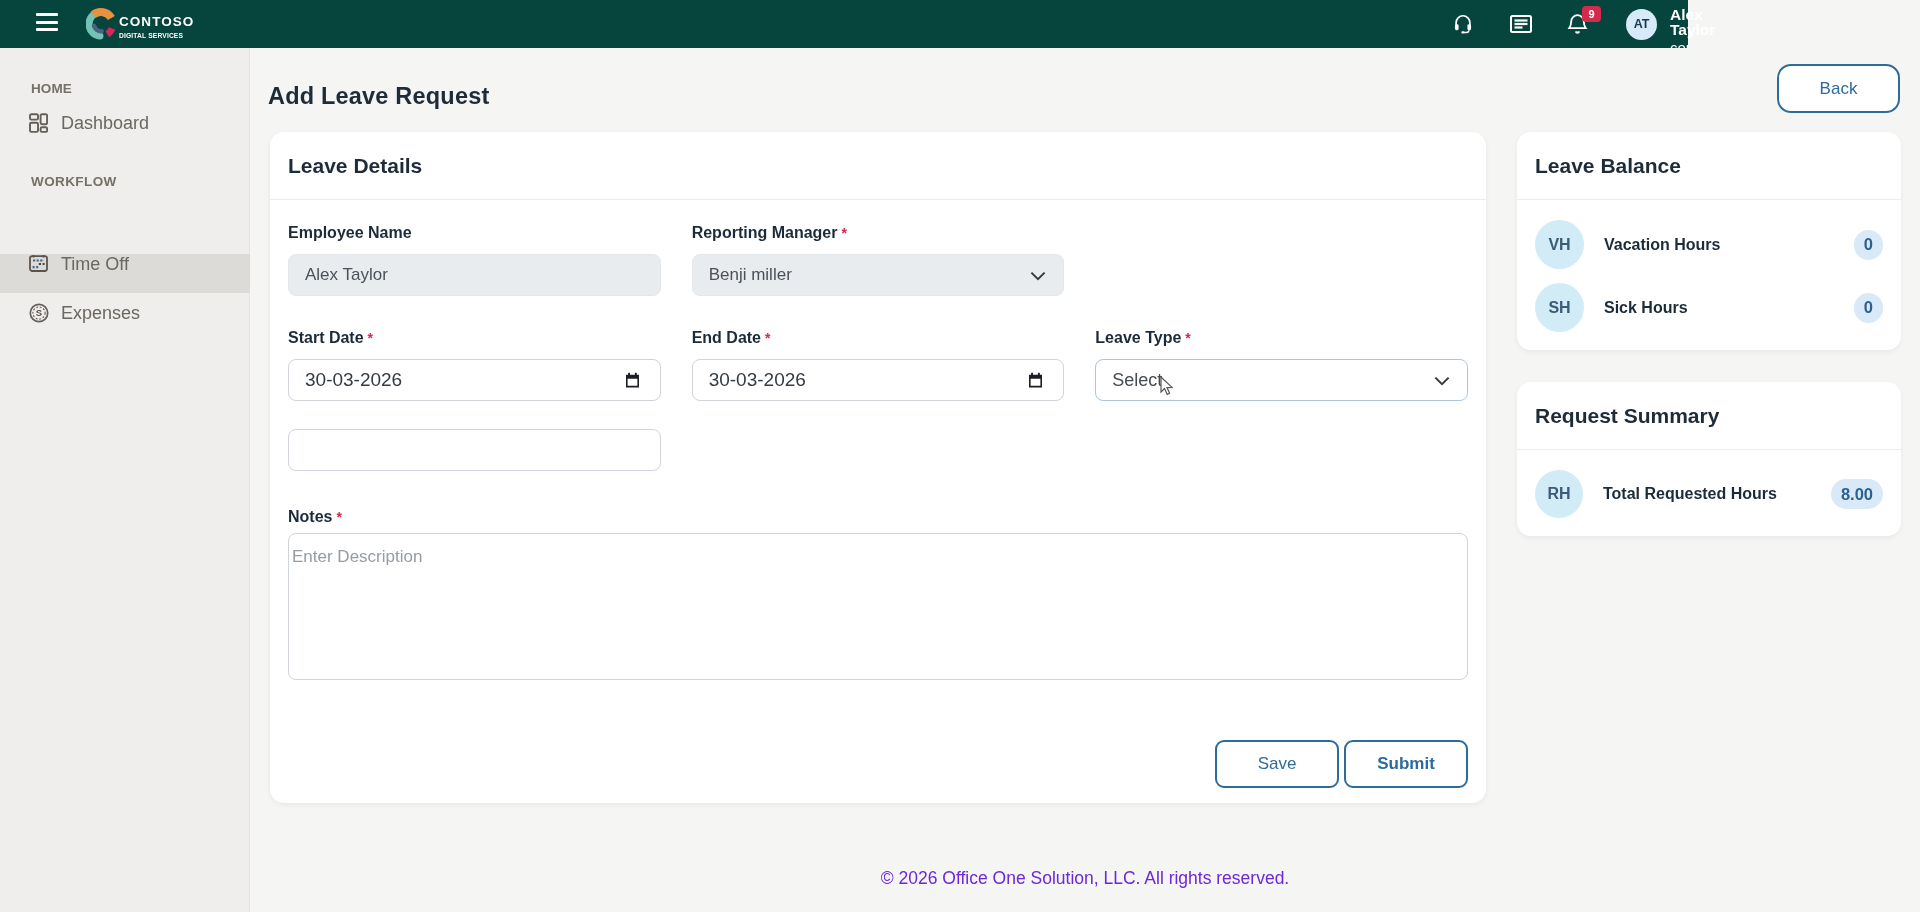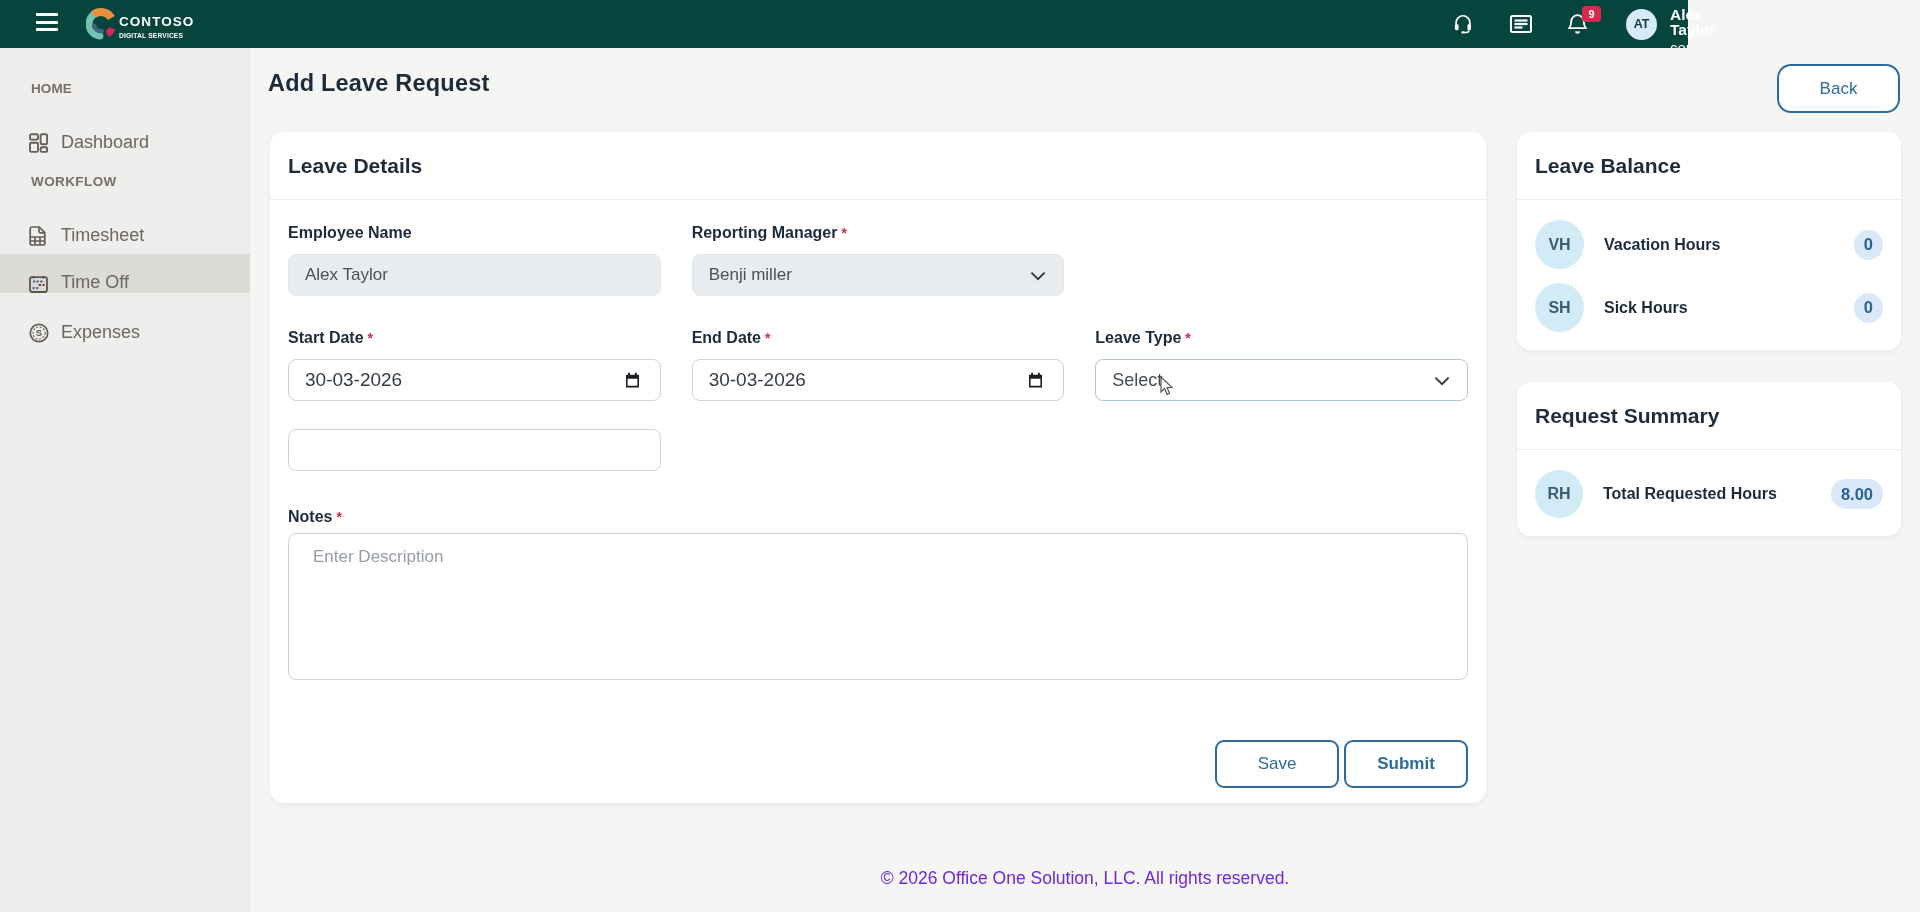--- a/index.html
+++ b/index.html
@@ -14,44 +14,44 @@
   .logo-text .l2 { font-size:6.7px; font-weight:bold; letter-spacing:0.15px; line-height:7px; margin-top:4px; }
   .tb-icon { position:absolute; top:0; }
   .badge9 { position:absolute; left:1582px; top:6px; width:19px; height:16px; background:#d32a4e; border-radius:4px; color:#fff; font-size:11px; font-weight:bold; text-align:center; line-height:16px; z-index:11; }
   .avatar { position:absolute; left:1626px; top:8.5px; width:31px; height:31px; border-radius:50%; background:#d6eaf8; color:#16384f; font-size:12.5px; font-weight:bold; display:flex; align-items:center; justify-content:center; }
   .who { position:absolute; left:1670px; top:7px; color:#fff; }
   .who .n { font-size:15.5px; font-weight:bold; line-height:15px; }
   .who .r { font-size:15px; line-height:15px; margin-top:3px; color:#f2f5f5; }
   
   .sidebar { position:absolute; left:0; top:48px; width:250px; height:864px; background:#efeeec; border-right:1px solid #e4e3e0; }
   .sec { position:absolute; left:31px; font-size:13.5px; font-weight:bold; color:#767167; letter-spacing:.4px; }
-  .nav-item { position:absolute; left:0; width:250px; height:40px; display:flex; align-items:flex-end; color:#6b6761; font-size:18px; }
+  .nav-item { position:absolute; left:0; width:250px; height:40px; display:flex; align-items:flex-start; color:#6b6761; font-size:18px; }
   .nav-item svg { position:absolute; left:29px; }
   .nav-item span { margin-left:61px; }
   .nav-item.sel { background:#dcdbd8; }
   
   .content { position:absolute; left:250px; top:48px; width:1670px; height:864px; }
-  h1 { position:absolute; left:18px; top:22px; font-size:23.5px; color:#1e2c3a; letter-spacing:.2px; }
+  h1 { position:absolute; left:18px; top:35px; font-size:23.5px; color:#1e2c3a; letter-spacing:.2px; }
   .btn { border:2px solid #2d6b9a; background:#fff; color:#2d6b9a; border-radius:14px; font-size:17px; font-family:inherit; font-weight:400; }
   .back { position:absolute; left:1527px; top:16px; width:123px; height:49px; }
   .card { position:absolute; background:#fff; border-radius:14px; box-shadow:0 2px 5px rgba(30,40,50,.06); }
   .card-head { height:68px; border-bottom:1px solid #ededed; padding:0 18px; display:flex; align-items:center; }
   .card-head h2 { font-size:21px; color:#1e2c3a; font-weight:bold; }
   .main-card { left:20px; top:84px; width:1216px; height:671px; }
   .main-body { padding:23px 18px 0 18px; }
   .grid { display:grid; grid-template-columns:1fr 1fr 1fr; column-gap:31px; }
   label { display:block; font-size:16px; font-weight:bold; color:#1c2b3a; line-height:19px; height:19px; margin-bottom:12px; }
   label b { color:#d4284b; font-weight:bold; margin-left:4px; font-size:14px; }
   .ctl { height:42px; border-radius:8px; border:1px solid #ced4da; background:#fff; width:100%; display:flex; align-items:center; padding:0 16px; font-size:17px; color:#3e464d; position:relative; }
   .ctl.date { font-size:19px; color:#333c44; }
   .ctl.dis { background:#e9ecef; border-color:#e3e7ea; color:#4b5158; }
   .ctl .chev { position:absolute; right:15px; top:11px; }
   .ctl .cal { position:absolute; right:20px; top:12px; }
   .f-row { margin-bottom:30px; }
-  textarea { width:1180px; height:147px; border:1px solid #ced4da; border-radius:8px; resize:none; font-family:inherit; font-size:17px; color:#333; padding:13px 24px; }
+  textarea { width:1180px; height:147px; border:1px solid #ced4da; border-radius:8px; resize:none; font-family:inherit; font-size:17px; color:#333; padding:13px 3px; }
   textarea::placeholder { color:#959ca3; }
   .btn-row { position:absolute; right:18px; top:608px; }
   .btn-row .btn { width:124px; height:48px; border-radius:9px; }
   .btn-row .btn + .btn { margin-left:5px;font-weight:bold; }
   .right-col { position:absolute; left:1267px; top:84px; width:384px; }
   .rc-card { position:relative; background:#fff; border-radius:14px; box-shadow:0 2px 5px rgba(30,40,50,.06); }
   .row-item { display:flex; align-items:center; padding:0 18px; }
   .circ { width:49px; height:49px; border-radius:50%; background:#d2ecf7; color:#3c5a74; font-size:16px; font-weight:bold; display:flex; align-items:center; justify-content:center; flex:none; }
   .row-item .lbl { margin-left:20px; font-size:16px; font-weight:bold; color:#1c2b3a; flex:1; }
   .pill { background:#d9e9f7; color:#2c6292; border-radius:15px; min-width:28px; height:30px; font-size:16.5px; font-weight:bold; display:flex; align-items:center; justify-content:center; padding:0 10px; flex:none; }
@@ -109,28 +109,20 @@
   <div class="nav-item" style="top:65px;">
     <svg width="19" height="20" viewBox="0 0 19 20" fill="none" stroke="#635f59" stroke-width="1.9">
       <rect x="1" y="1.2" width="8" height="5.4" rx="1.4"></rect>
       <rect x="1" y="9.7" width="8" height="9.2" rx="1.4"></rect>
       <rect x="11.6" y="1.2" width="6.5" height="10" rx="1.4"></rect>
       <rect x="11.6" y="14.3" width="6.5" height="4.6" rx="1.4"></rect>
     </svg>
     <span>Dashboard</span>
   </div>
   <div class="sec" style="top:126px;">WORKFLOW</div>
-  <div class="nav-item" style="top:158px;">
-    <svg width="17" height="20" viewBox="0 0 17 20" fill="none" stroke="#635f59" stroke-width="1.7">
-      <path d="M1.2 2.8 a1.8 1.8 0 0 1 1.8-1.8 h7.2 l5.6 5.6 v10.6 a1.8 1.8 0 0 1-1.8 1.8 h-11 a1.8 1.8 0 0 1-1.8-1.8 z"></path>
-      <path d="M10 1.3 v3.9 a1.6 1.6 0 0 0 1.6 1.6 h4"></path>
-      <path d="M1.4 11 h14.3 M1.4 15 h14.3 M6 11 v7.8 M11 11 v7.8"></path>
-    </svg>
-    <span>Timesheet</span>
-  </div>
   <div class="nav-item sel" style="top:206px; height:39px;">
     <svg width="19" height="18" viewBox="0 0 19 18" fill="none" stroke="#5a544c" stroke-width="1.8">
       <rect x="1" y="2.2" width="17" height="14.8" rx="2.2"></rect>
       <path d="M4.6 1 v2.4 M14.4 1 v2.4" stroke-width="2"></path>
       <path d="M4 6.4 h11" stroke="#44648c" stroke-width="2" stroke-dasharray="2.2 1.4"></path>
       <path d="M9.8 10 h2.2 M13.6 10 h2" stroke="#4a4238" stroke-width="2.2"></path>
       <path d="M3.6 13.2 h2 M7.2 13.2 h2" stroke="#44648c" stroke-width="2.2"></path>
     </svg>
     <span>Time Off</span>
   </div>

